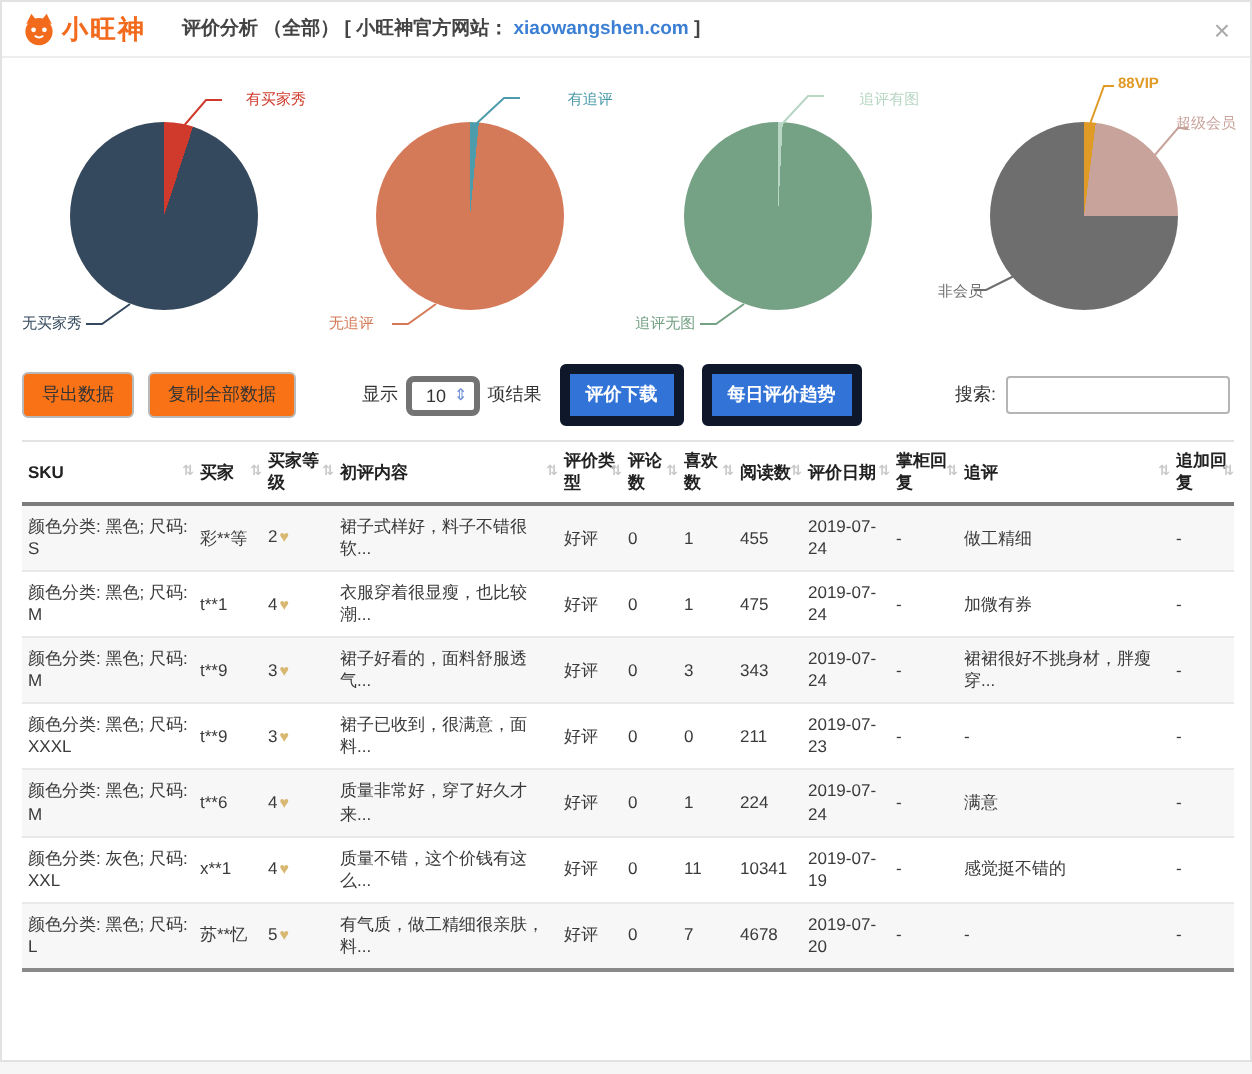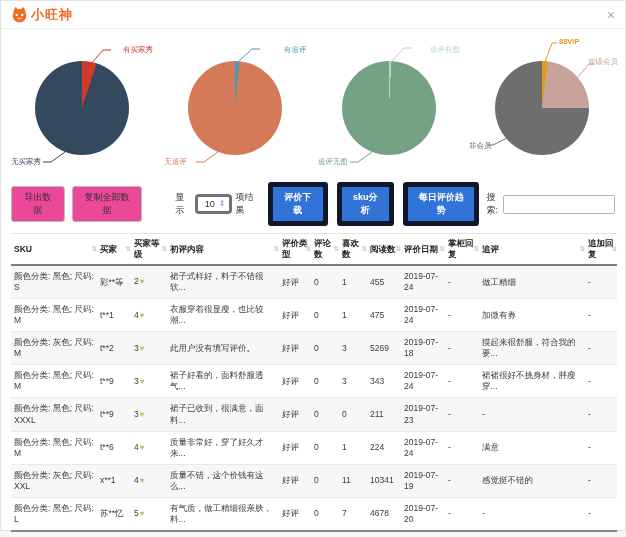--- a/index.html
+++ b/index.html
@@ -29,21 +29,21 @@
   .plabel { position: absolute; font-size: 7.5px; white-space: nowrap; }
   .pl-tr { right: 6px; top: 10px; }
   .pl-bl { left: 4px; bottom: 10px; }
   .c4 .pl-t  { left: 92px; top: 2px; font-weight: bold; }
   .c4 .pl-tr { right: 1px; top: 22px; }
   .c4 .pl-bl { left: 2px; bottom: 26px; }
 
   
   .toolbar { display: flex; align-items: center; padding: 5px 10px 7px 10px; gap: 7px; }
   .btn-outline {
-    font-size: 9px; color: #333; background: #ec4899; border: 1px solid #b9b9b9;
+    font-size: 9px; color: #333; background: #f97316; border: 1px solid #b9b9b9;
     border-radius: 3px; padding: 4px 9px; cursor: pointer;
   }
   .show-group { display: flex; align-items: center; gap: 4px; font-size: 9px; margin-left: 26px; }
   .select-box { border: 3px solid #737373; border-radius: 4px; padding: 2px 3px 2px 7px; font-size: 9px; display: flex; align-items: flex-start; gap: 4px; background: #fff; cursor: pointer; }
   .select-box .stepper { color: #6f8fd8; font-size: 8px; }
   .btn-blue {
     font-size: 9px; color: #fff; background: #3273d8; border: 5px solid #0f172a;
     border-radius: 3px; padding: 4px 8px; margin-left: 2px; cursor: pointer; font-weight: bold;
   }
   .search-group { margin-left: auto; display: flex; align-items: center; gap: 5px; font-size: 9px; }
@@ -73,20 +73,21 @@
       <svg viewBox="0 0 20 20">
         <polygon points="2.5,7 5.5,1 9,5.5" fill="#f26a1b"></polygon>
         <polygon points="11,5.5 14.5,1 17.5,7" fill="#f26a1b"></polygon>
         <circle cx="10" cy="11.5" r="8" fill="#f26a1b"></circle>
         <circle cx="6.8" cy="10.5" r="1.4" fill="#fff"></circle>
         <circle cx="13.2" cy="10.5" r="1.4" fill="#fff"></circle>
         <path d="M7.5 14 q2.5 2 5 0" stroke="#fff" stroke-width="1.1" fill="none"></path>
       </svg>
       <span class="logo-text">小旺神</span>
     </div>
+    <div class="win-title"><span>评价分析 （全部） [ 小旺神官方网站： </span><span class="link">xiaowangshen.com</span><span> ]</span></div>
     <span class="close-btn">×</span>
   </div>
 
   <div class="charts">
 
     <div class="chart-cell">
       <div class="pie" style="background: conic-gradient(rgb(207, 58, 44) 0deg, rgb(207, 58, 44) 18deg, rgb(53, 73, 94) 18deg, rgb(53, 73, 94) 360deg);"></div>
       <svg class="leaders" viewBox="0 0 152 142">
         <polyline points="84,29 96,15 104,15" stroke="#cf3a2c"></polyline>
         <polyline points="58,117 44,127 36,127" stroke="#35495e"></polyline>
@@ -134,21 +135,20 @@
     <button class="btn-outline">复制全部数据</button>
     <div class="show-group">
       <span>显示</span>
       <span class="select-box">
         <span>10</span>
         <span class="stepper">⇕</span>
       </span>
       <span>项结果</span>
     </div>
     <button class="btn-blue">评价下载</button>
-    <button class="btn-blue">sku分析</button>
     <button class="btn-blue">每日评价趋势</button>
     <div class="search-group">
       <span>搜索:</span>
       <input type="text" value="" style="">
     </div>
   </div>
 
   <table>
     <colgroup>
       <col style="width:86px">
@@ -203,34 +203,20 @@
       <td>好评</td>
       <td>0</td>
       <td>1</td>
       <td>475</td>
       <td>2019-07-24</td>
       <td>-</td>
       <td>加微有券</td>
       <td>-</td>
     </tr>
         <tr>
-      <td>颜色分类: 灰色; 尺码: M</td>
-      <td>t**2</td>
-      <td><span>3</span><span class="heart">♥</span></td>
-      <td>此用户没有填写评价。</td>
-      <td>好评</td>
-      <td>0</td>
-      <td>3</td>
-      <td>5269</td>
-      <td>2019-07-18</td>
-      <td>-</td>
-      <td>摸起来很舒服，符合我的要...</td>
-      <td>-</td>
-    </tr>
-        <tr>
       <td>颜色分类: 黑色; 尺码: M</td>
       <td>t**9</td>
       <td><span>3</span><span class="heart">♥</span></td>
       <td>裙子好看的，面料舒服透气...</td>
       <td>好评</td>
       <td>0</td>
       <td>3</td>
       <td>343</td>
       <td>2019-07-24</td>
       <td>-</td>

